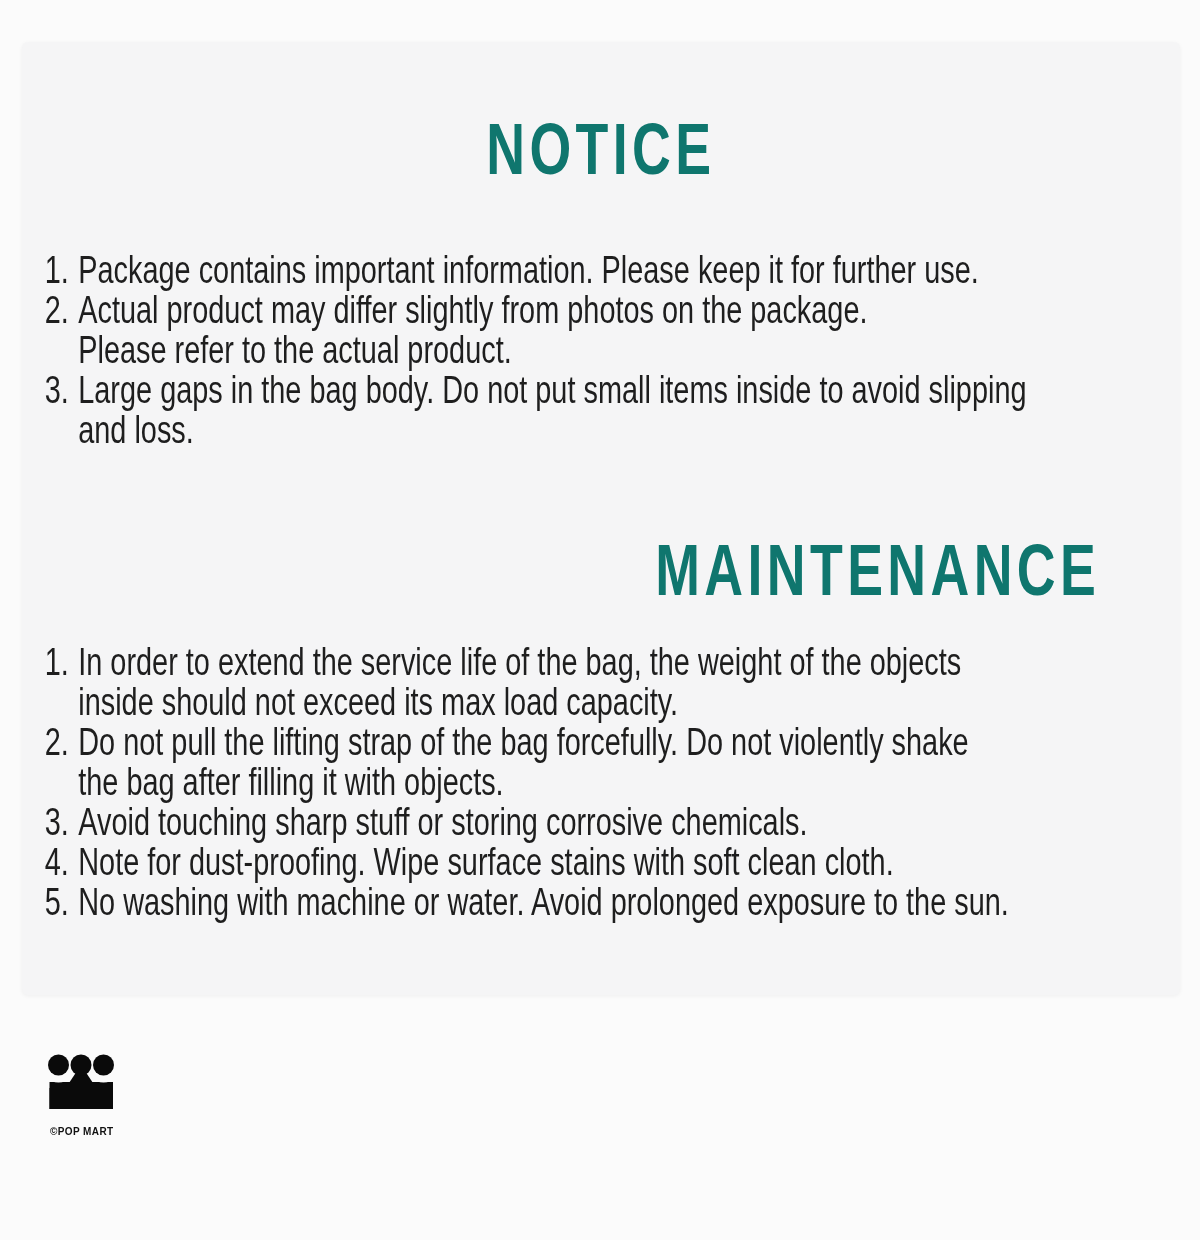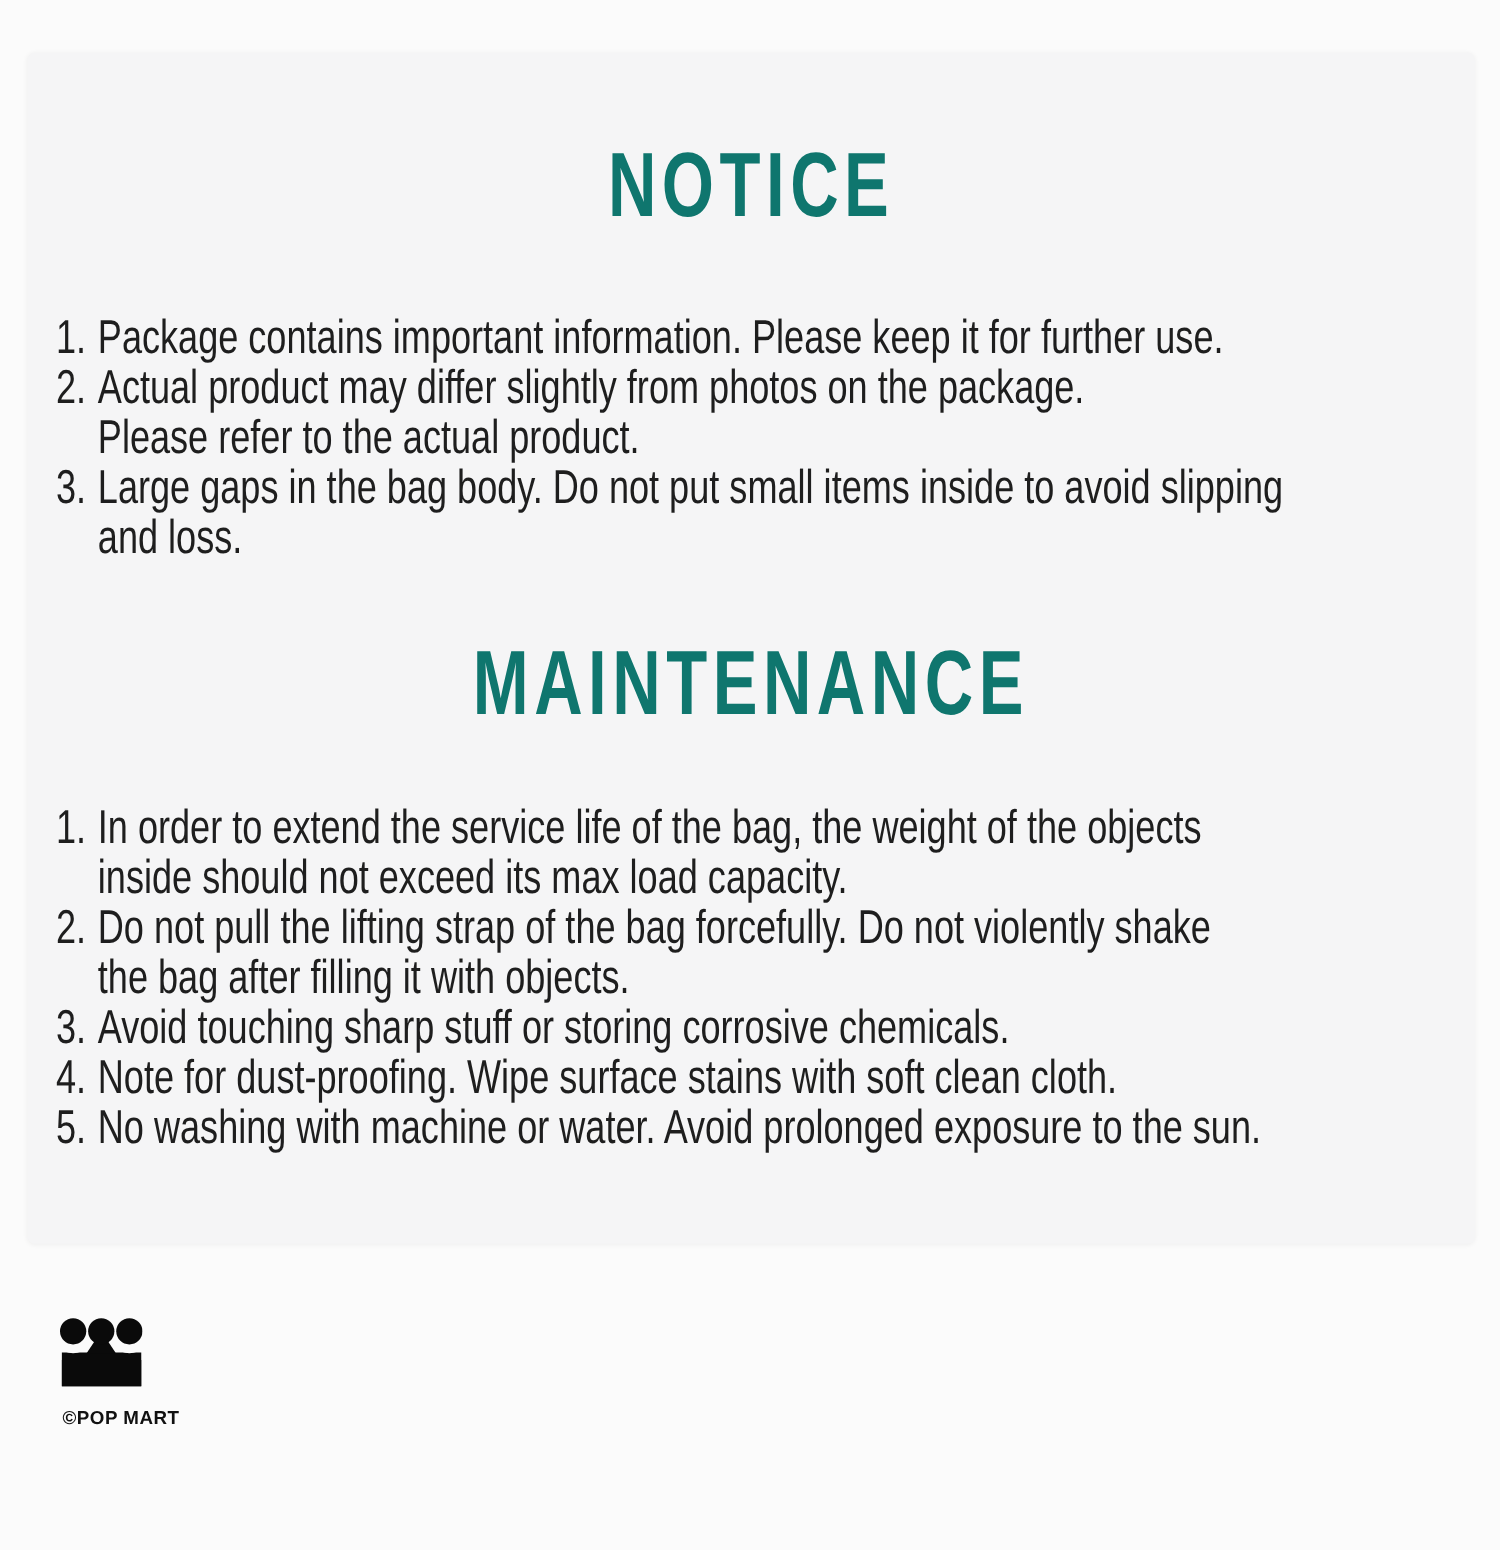--- a/index.html
+++ b/index.html
@@ -29,21 +29,21 @@
     color: #0f766e;
   }
   .heading > span {
     display: inline-block;
     letter-spacing: 6px;
     transform: scaleX(0.735);
     transform-origin: 50% 50%;
     white-space: nowrap;
   }
   .h-notice { top: 70px; }
-  .h-maintenance { top: 468px; }
+  .h-maintenance { top: 491px; text-align: right; }
   .list {
     position: absolute;
     left: 0;
     width: 132%;
     padding-left: 30px;
     font-size: 38px;
     line-height: 40px;
     color: #1e1e1e;
     transform: scaleX(0.76);
     transform-origin: 0 0;
@@ -55,21 +55,21 @@
   .txt { flex: 1; }
   .line { display: block; white-space: nowrap; }
   .footer-logo {
     position: absolute;
     left: 48px; top: 1054px;
     width: 66px; height: 56px;
   }
   .copyright {
     position: absolute;
     left: 50px; top: 1126px;
-    font-size: 15px;
+    font-size: 10px;
     font-weight: bold;
     letter-spacing: 0.4px;
     color: #111;
   }
 </style>
 </head>
 <body>
 
 <div class="card">
 

